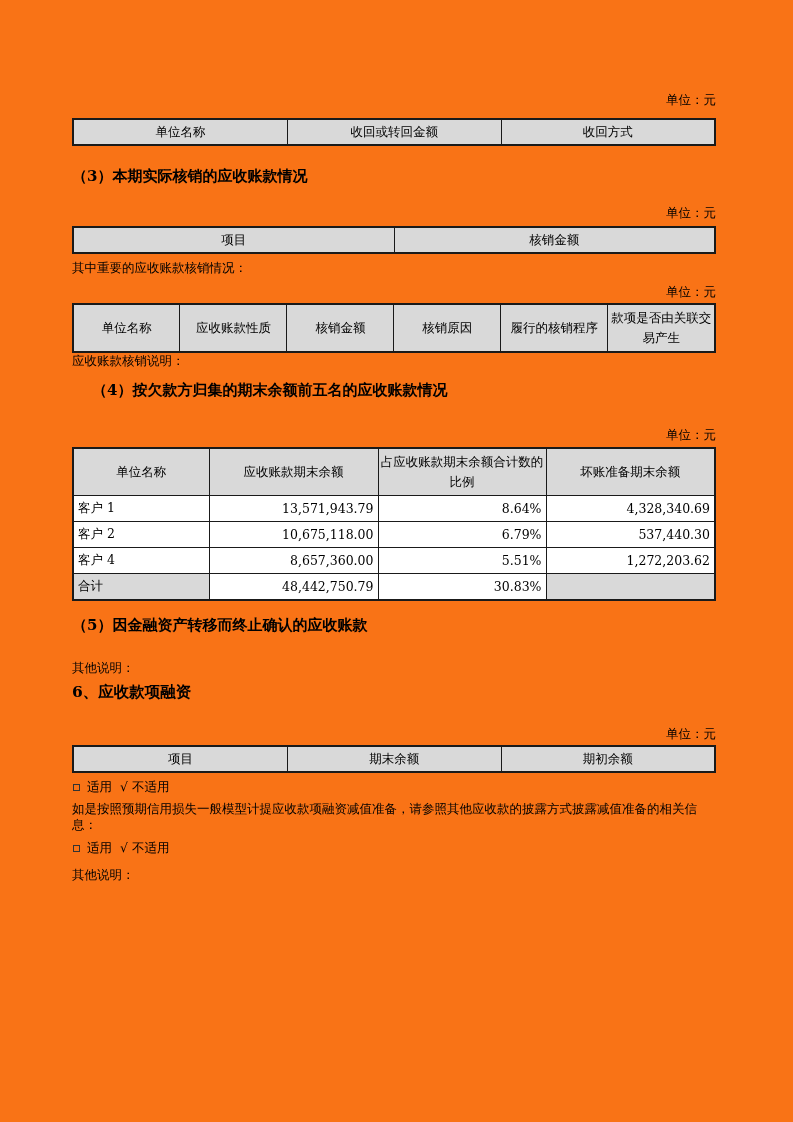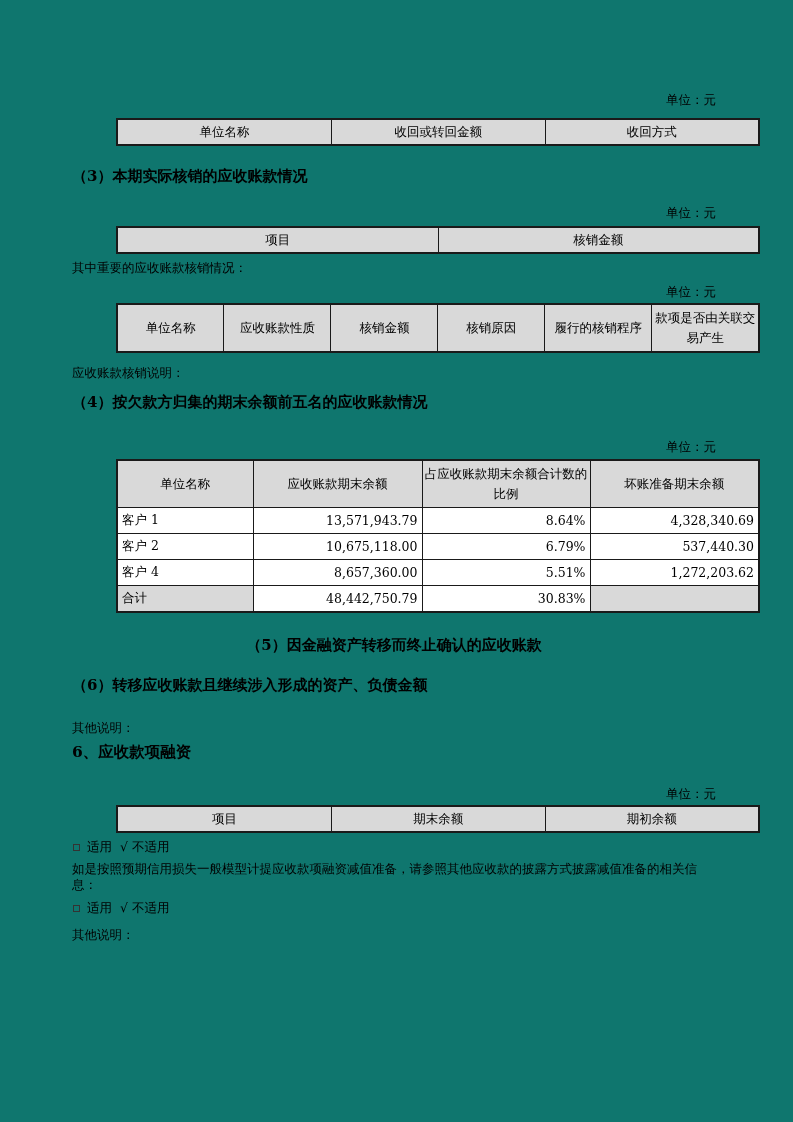--- a/index.html
+++ b/index.html
@@ -1,56 +1,56 @@
 <!DOCTYPE html>
 <html><head>
 <meta charset="utf-8">
 <style>
   * { margin:0; padding:0; box-sizing:border-box; }
   html,body { background:#ffffff; }
   .page {
     position:relative;
     width:793px; height:1122px;
-    background:#0f766e;
+    background:#f97316;
     font-family:"DejaVu Serif","Liberation Serif",serif;
     color:#000000;
     overflow:hidden;
   }
   .content { position:absolute; left:72px; top:0; width:644px; }
 
   .unit { font-size:12.5px; line-height:16px; text-align:right; }
   .body-text { font-size:12.5px; line-height:16px; text-align:left; }
   .h-sub  { font-size:15px;  font-weight:bold; line-height:18px; }
   .h-main { font-size:15.5px; font-weight:bold; line-height:19px; }
 
-  table { border-collapse:collapse; width:644px; table-layout:fixed;margin-left:44px; }
+  table { border-collapse:collapse; width:644px; table-layout:fixed; }
   table, td { border:1px solid #1a1a1a; }
   table { border-width:2px; }
   td { font-size:12.5px; vertical-align:middle; overflow:hidden; }
   td.hdr { background:#d9d9d9; text-align:center; line-height:20px; padding:3px 2px; }
   .one-row td.hdr { height:26px; padding:0 2px; }
   td.name { text-align:left; padding:2px 4px; height:26px; background:#ffffff; }
   td.num  { text-align:right; padding:2px 4px; height:26px; background:#ffffff; }
   td.gray { background:#d9d9d9; }
   .t-writeoff-detail td.hdr { height:46px; }
   .t-top5 td.hdr { height:46px; }
 
   .m-unit1 { margin-top:92px; }
   .m-table1 { margin-top:10px; }
   .m-h3 { margin-top:21px; }
   .m-unit2 { margin-top:20px; }
   .m-table2 { margin-top:5px; }
   .m-imp { margin-top:6px; }
   .m-unit3 { margin-top:8px; }
   .m-table3 { margin-top:3px; }
-  .m-wnote { margin-top:12px; }
-  .m-h4 { margin-top:12px; }
+  .m-wnote { }
+  .m-h4 { margin-top:12px;margin-left:20px; }
   .m-unit4 { margin-top:28px; }
   .m-table4 { margin-top:4px; }
-  .m-h5 { margin-top:23px;text-align:center; }
+  .m-h5 { margin-top:15px; }
   .m-h6 { margin-top:22px; }
   .m-onote { margin-top:26px; }
   .m-hmain { margin-top:6px; }
   .m-unit5 { margin-top:25px; }
   .m-table5 { margin-top:3px; }
   .m-fin { margin-top:6px; }
   .m-app1 { margin-top:6px; }
   .m-ecl { margin-top:6px; }
   .m-app2 { margin-top:7px; }
   .m-onote2 { margin-top:11px; }
@@ -145,21 +145,20 @@
         <td class="name gray">合计</td>
         <td class="num">48,442,750.79</td>
         <td class="num">30.83%</td>
         <td class="num gray"></td>
       </tr>
     </tbody>
       </table>
 
     <div class="h-sub m-h5">（5）因金融资产转移而终止确认的应收账款</div>
 
-    <div class="h-sub m-h6">（6）转移应收账款且继续涉入形成的资产、负债金额</div>
 
     <div class="body-text m-onote">其他说明：</div>
 
     <div class="h-main m-hmain">6、应收款项融资</div>
 
     <div class="unit m-unit5">单位：元</div>
 
     <table class="one-row m-table5">
       <tbody>
           <tr>

